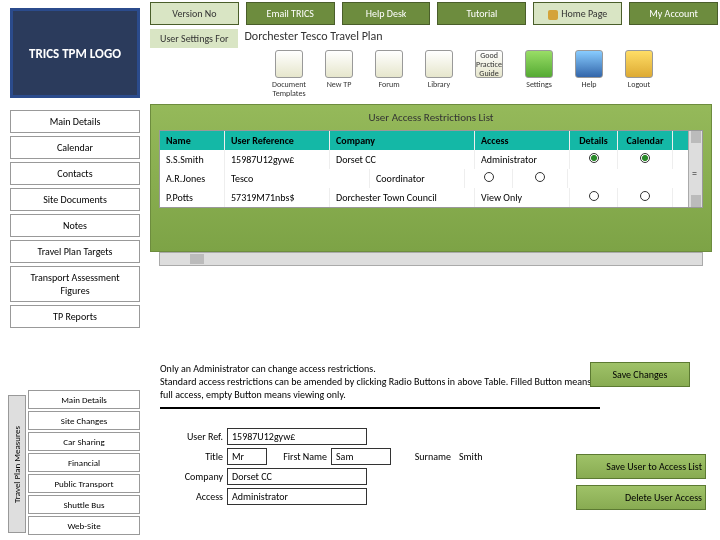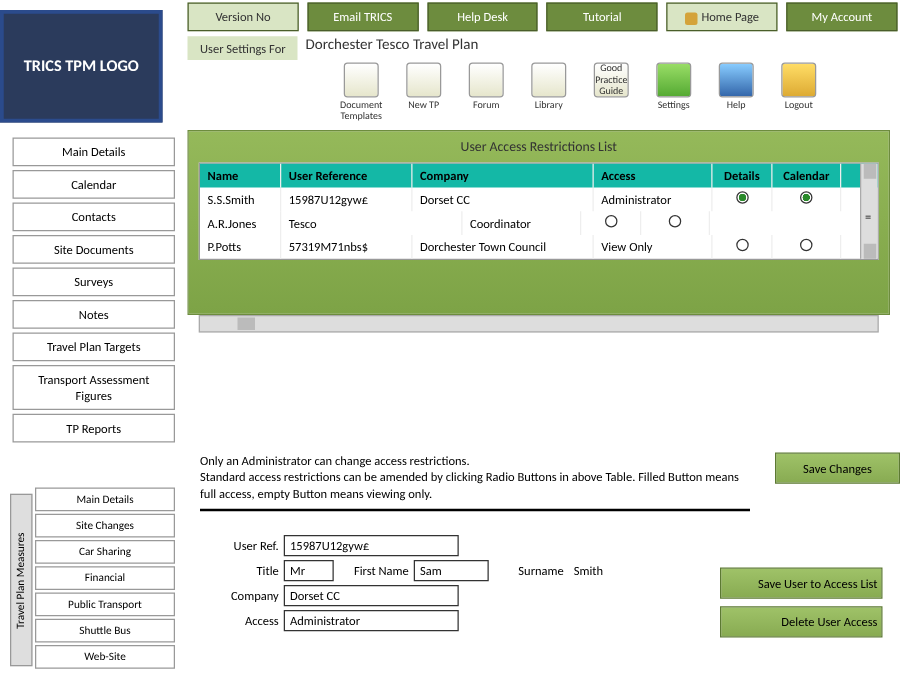--- a/index.html
+++ b/index.html
@@ -1,21 +1,21 @@
 <!DOCTYPE html>
 <html><head>
 <meta charset="utf-8">
 <style>
 *{box-sizing:border-box;margin:0;padding:0;font-family:Calibri,Arial,sans-serif}
 body{width:720px;height:540px;background:#fff;position:relative;overflow:hidden;font-size:11px}
 .top-nav{display:flex;gap:7px;padding:2px 2px 2px 150px}
 .top-nav .btn{flex:1;background:#6d8c3e;color:#fff;text-align:center;padding:4px 2px;font-size:10px;border:1px solid #4a5e2a}
 .top-nav .btn.light{background:#d9e5c4;color:#333}
 .top-nav .home-ico{display:inline-block;width:10px;height:10px;background:#d4a33a;border-radius:2px;margin-right:3px;vertical-align:middle}
-.logo{position:absolute;top:8px;left:0;width:130px;height:90px;border:3px solid #2b4b8c;background:#2b3b5c;color:#fff;display:flex;align-items:center;justify-content:center;text-align:center;font-weight:bold;font-size:13px}
+.logo{position:absolute;top:8px;left:10px;width:130px;height:90px;border:3px solid #2b4b8c;background:#2b3b5c;color:#fff;display:flex;align-items:center;justify-content:center;text-align:center;font-weight:bold;font-size:13px}
 .subhead{display:flex;align-items:flex-start;margin:2px 0 2px 150px;gap:6px}
 .subhead .usf{background:#d9e5c4;color:#333;padding:3px 10px;font-size:10px}
 .subhead .plan{font-size:12px;color:#333}
 .iconbar{display:flex;gap:2px;margin-left:265px;margin-top:2px}
 .iconbar .ib{width:48px;text-align:center;font-size:8px;line-height:9px;color:#333}
 .iconbar .ib .ic{width:28px;height:28px;margin:0 auto 2px;border:1px solid #999;border-radius:3px;background:linear-gradient(#fff,#e6e6cc)}
 .iconbar .ib .ic.txt{font-size:8px;display:flex;align-items:center;justify-content:center;text-align:center;padding:1px}
 .iconbar .ib .ic.blue{background:linear-gradient(#8cf,#36a)}
 .iconbar .ib .ic.green{background:linear-gradient(#9d6,#5a3)}
 .iconbar .ib .ic.yel{background:linear-gradient(#fd6,#da3)}
@@ -35,21 +35,21 @@
 .radio{display:inline-block;width:10px;height:10px;border:1px solid #333;border-radius:50%}
 .radio.fill{background:radial-gradient(circle,#2a8a2a 50%,#fff 55%)}
 .scroll-v{position:absolute;right:0;top:0;bottom:0;width:14px;background:#ddd;border-left:1px solid #aaa}
 .scroll-v::before,.scroll-v::after{content:"";position:absolute;left:2px;width:10px;height:12px;background:#bbb}
 .scroll-v::before{top:0}.scroll-v::after{bottom:0}
 .scroll-v .eq{position:absolute;right:0;top:48%;font-size:10px;left:3px}
 .scroll-h{height:14px;background:#ddd;margin:44px 8px 0;border:1px solid #aaa;position:relative}
 .scroll-h .thumb{position:absolute;left:30px;top:1px;width:14px;height:10px;background:#bbb}
 .info{position:absolute;top:362px;left:160px;right:120px;font-size:10px;line-height:13px}
 .info hr{margin-top:6px;border:none;border-top:2px solid #000}
-.save-changes{position:absolute;top:362px;right:0;width:100px;text-align:center;background:linear-gradient(#9fc268,#88ab52);border:1px solid #5c7a32;padding:5px 3px;font-size:10px}
+.save-changes{position:absolute;top:362px;right:30px;width:100px;text-align:center;background:linear-gradient(#9fc268,#88ab52);border:1px solid #5c7a32;padding:5px 3px;font-size:10px}
 .form{position:absolute;top:428px;left:165px;right:140px;font-size:10px}
 .form .frow{display:flex;align-items:center;margin-bottom:3px;gap:4px}
 .form .lbl{width:58px;text-align:right}
 .form .inp{border:1px solid #333;padding:1px 4px;background:#fff;font-size:10px}
 .action-btns{position:absolute;top:454px;right:14px;width:130px}
 .action-btns .ab{background:linear-gradient(#9fc268,#88ab52);border:1px solid #5c7a32;padding:5px 3px;font-size:10px;text-align:right;margin-bottom:6px}
 </style>
 </head>
 <body>
 
@@ -80,21 +80,20 @@
   <div class="ib"><div class="ic green"></div><span>Settings</span></div>
   <div class="ib"><div class="ic blue"></div><span>Help</span></div>
   <div class="ib"><div class="ic yel"></div><span>Logout</span></div>
 </div>
 
 <div class="sidebar">
   <div class="sitem">Main Details</div>
   <div class="sitem">Calendar</div>
   <div class="sitem">Contacts</div>
   <div class="sitem">Site Documents</div>
-  <div class="sitem">Surveys</div>
   <div class="sitem">Notes</div>
   <div class="sitem">Travel Plan Targets</div>
   <div class="sitem">Transport Assessment Figures</div>
   <div class="sitem">TP Reports</div>
 </div>
 
 <div class="vtab">
     <span>Travel Plan Measures</span>
   </div>
 <div class="sub-sidebar">

